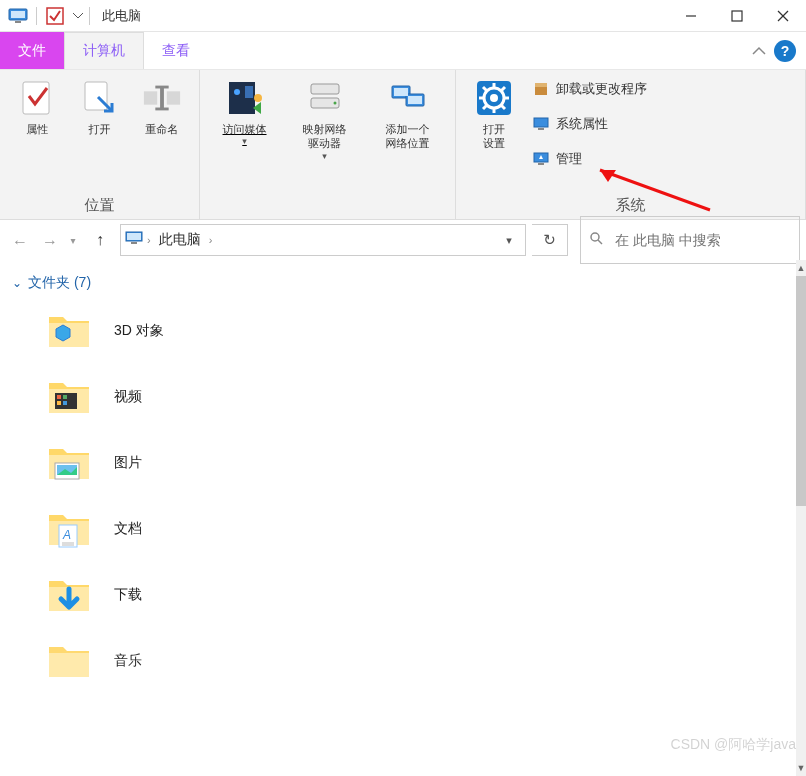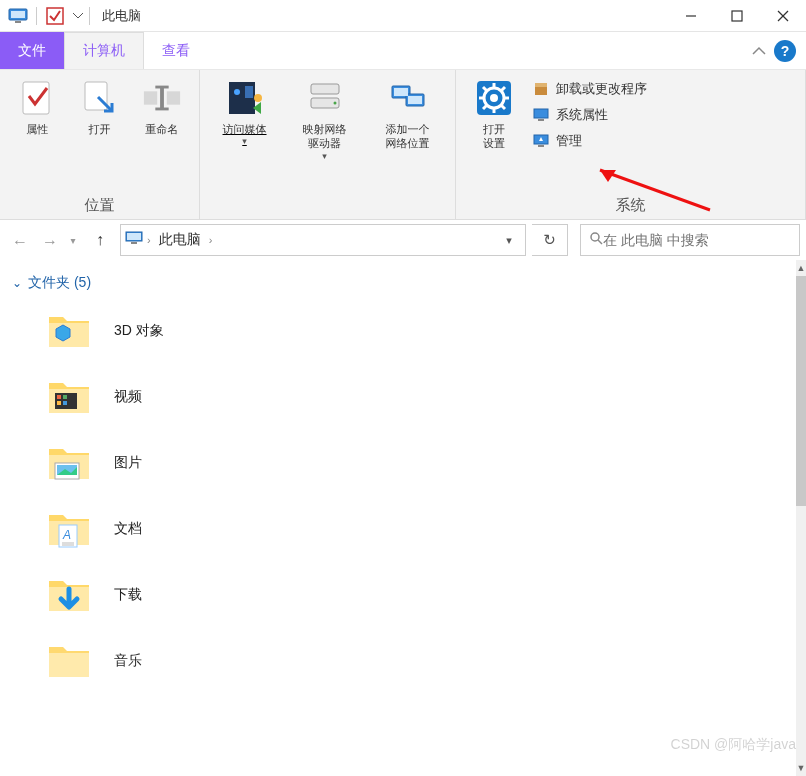--- a/index.html
+++ b/index.html
@@ -8,47 +8,47 @@
 .title-bar { height: 32px; display: flex; align-items: center; border-bottom: 1px solid #e5e5e5; background: #fff; }
 .title-bar .qat { display: flex; align-items: center; padding: 0 4px; gap: 2px; }
 .qat-item { width: 28px; height: 28px; display: flex; align-items: center; justify-content: center; }
 .qat-sep { width: 1px; height: 18px; background: #ccc; margin: 0 2px; }
 .title-text { margin-left: 6px; font-size: 13px; color: #333; flex: 1; }
 .win-controls { display: flex; }
 .win-btn { width: 46px; height: 32px; display: flex; align-items: center; justify-content: center; font-size: 14px; color: #333; }
 
 .ribbon-tabs { height: 38px; display: flex; align-items: stretch; background: #fff; border-bottom: 1px solid #e8e8e8; position: relative; }
 .ribbon-tab { padding: 0 18px; font-size: 14px; display: flex; align-items: center; color: #8b5cf6; cursor: pointer; }
-.ribbon-tab.file { background: #8b5cf6; color: #fff; }
+.ribbon-tab.file { background: #d946ef; color: #fff; }
 .ribbon-tab.active { background: #f3f3f3; border: 1px solid #ddd; border-bottom: none; }
 .ribbon-right { margin-left: auto; display: flex; align-items: center; padding-right: 10px; gap: 8px; }
 .help-circle { width: 22px; height: 22px; border-radius: 50%; background: #1979ca; color: #fff; display: flex; align-items: center; justify-content: center; font-size: 14px; font-weight: bold; }
 
 .ribbon-body { height: 150px; background: #f3f3f3; border-bottom: 1px solid #ddd; display: flex; }
 .ribbon-group { border-right: 1px solid #ddd; display: flex; flex-direction: column; padding: 4px 6px 2px; }
 .group-items { flex: 1; display: flex; align-items: flex-start; }
 .group-label { text-align: center; font-size: 15px; color: #555; padding: 4px 0 2px; }
 .rb-btn-big { display: flex; flex-direction: column; align-items: center; width: 64px; padding: 4px 2px; cursor: pointer; }
 .rb-btn-big .icon { width: 40px; height: 40px; display: flex; align-items: center; justify-content: center; margin-bottom: 4px; }
 .rb-btn-big .lbl { font-size: 11px; text-align: center; color: #333; line-height: 1.3; }
-.rb-side { display: flex; flex-direction: column; gap: 4px; padding: 4px 2px; }
+.rb-side { display: flex; flex-direction: column; gap: 13px; padding: 4px 2px; }
 .rb-side-item { display: flex; align-items: center; gap: 6px; font-size: 13px; color: #333; cursor: pointer; padding: 2px 4px; white-space: nowrap; }
 .rb-side-item .sicon { width: 18px; height: 18px; display: flex; align-items: center; justify-content: center; }
 
 .nav-bar { height: 40px; display: flex; align-items: center; padding: 4px 6px; gap: 6px; }
 .nav-arrows { display: flex; align-items: center; gap: 2px; }
 .nav-arrow { width: 28px; height: 28px; display: flex; align-items: center; justify-content: center; color: #999; font-size: 16px; }
 .nav-up { width: 28px; height: 28px; display: flex; align-items: center; justify-content: center; font-size: 16px; color: #333; }
 .addr-bar { flex: 1; height: 32px; border: 1px solid #ccc; display: flex; align-items: center; padding: 0 4px; gap: 4px; }
 .addr-crumb { font-size: 14px; color: #333; padding: 0 4px; }
 .addr-sep { color: #888; font-size: 11px; }
 .addr-spacer { flex: 1; }
 .addr-drop { width: 24px; display: flex; align-items: center; justify-content: center; color: #555; font-size: 11px; }
 .addr-refresh { width: 36px; height: 32px; border: 1px solid #ccc; border-left: none; display: flex; align-items: center; justify-content: center; font-size: 15px; color: #555; }
-.search-box { width: 220px; height: 32px; border: 1px solid #ccc; display: flex; align-items: center; padding: 0 8px; gap: 0; margin-left: 6px; }
+.search-box { width: 220px; height: 48px; border: 1px solid #ccc; display: flex; align-items: center; padding: 0 8px; gap: 12px; margin-left: 6px; }
 .search-box input { border: none; outline: none; font-size: 14px; flex: 1; color: #888; }
 
 .content { position: absolute; top: 260px; left: 0; right: 10px; bottom: 0; overflow-y: auto; padding: 8px 0 0 12px; }
 .section-header { display: flex; align-items: center; gap: 6px; font-size: 14px; color: #2264a9; padding: 6px 0; cursor: pointer; }
 .section-header .chev { font-size: 12px; }
 .folder-item { display: flex; align-items: center; gap: 18px; padding: 6px 0 6px 30px; cursor: pointer; }
 .folder-item .ficon { width: 54px; height: 54px; display: flex; align-items: center; justify-content: center; position: relative; }
 .folder-item .flabel { font-size: 14px; color: #222; }
 .scrollbar-track { position: absolute; right: 0; top: 260px; bottom: 0; width: 10px; background: #f0f0f0; }
 .scroll-up { height: 16px; display:flex; align-items:center; justify-content:center; font-size:9px; color:#666; }
@@ -285,21 +285,21 @@
           <circle cx="6" cy="6" r="4" fill="none" stroke="#888" stroke-width="1.5"></circle>
           <line x1="9" y1="9" x2="13" y2="13" stroke="#888" stroke-width="1.5"></line>
         </svg></span>
     <input type="text" placeholder="在 此电脑 中搜索" style="">
   </div>
 </div>
 
 <div class="content">
   <div class="section-header">
     <span class="chev">⌄</span>
-    <span>文件夹 (5)</span>
+    <span>文件夹 (7)</span>
   </div>
 
   <div class="folder-item">
     <div class="ficon">
       <svg class="folder-svg" viewBox="0 0 48 48">
           <path d="M4 10 L18 10 L22 14 L44 14 L44 40 L4 40 Z" fill="#ffd869"></path>
           <path d="M4 16 L44 16 L44 40 L4 40 Z" fill="#ffe9a8"></path>
           <g transform="translate(18,26)">
             <polygon points="0,-8 7,-4 7,4 0,8 -7,4 -7,-4" fill="#3aa7e8" stroke="#2b7cd3"></polygon>
           </g>

